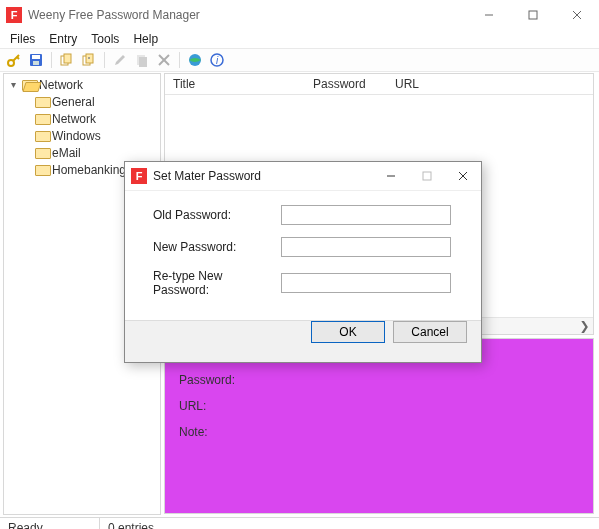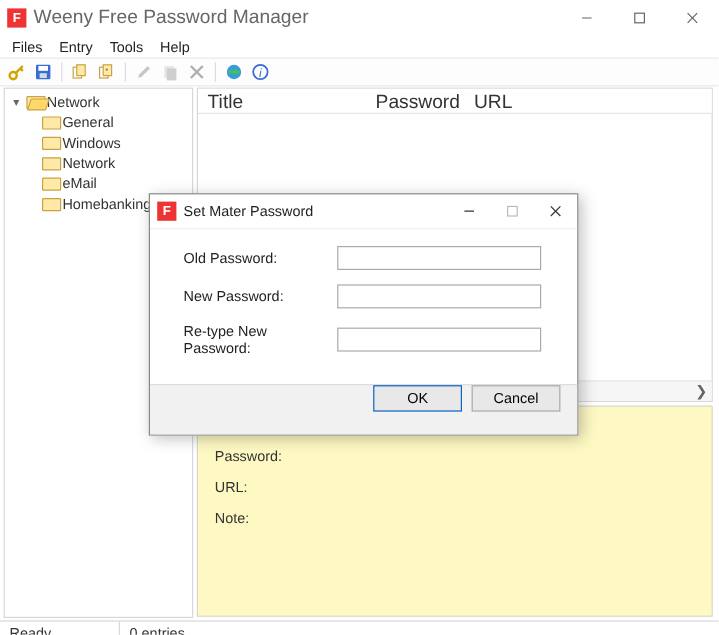--- a/index.html
+++ b/index.html
@@ -1,19 +1,19 @@
 <!DOCTYPE html>
 <html><head>
 <meta charset="utf-8">
 <style>
   * { box-sizing: border-box; font-family: "Segoe UI", Tahoma, sans-serif; }
   body { margin: 0; width: 599px; height: 529px; background: #fff; font-size: 12px; color: #333; position: relative; overflow: hidden; }
   .titlebar { height: 29px; display: flex; align-items: center; padding: 0 0 0 6px; background: #fff; }
   .titlebar .appicon { width: 16px; height: 16px; background: #e33; display: inline-flex; align-items: center; justify-content: center; color: #fff; font-weight: bold; font-size: 11px; margin-right: 6px; }
-  .titlebar .title { color: #666; font-size: 16px; }
+  .titlebar .title { color: #666; font-size: 12px; }
   .titlebar .winctrls { margin-left: auto; display: flex; }
   .titlebar .winctrls div { width: 44px; height: 29px; display: flex; align-items: center; justify-content: center; color: #888; }
   .menubar { height: 19px; display: flex; align-items: center; padding: 0 4px; gap: 2px; }
   .menubar span { padding: 1px 6px; color: #222; }
   .toolbar { height: 24px; display: flex; align-items: center; padding: 0 4px; gap: 2px; border-top: 1px solid #e9e9e9; border-bottom: 1px solid #e9e9e9; background: #fdfdfd; }
   .toolbar .sep { width: 1px; height: 16px; background: #ddd; margin: 0 3px; }
   .toolbar .ticon { width: 20px; height: 20px; display: flex; align-items: center; justify-content: center; }
   .body { display: flex; height: 445px; }
   .sidebar { width: 158px; border: 1px solid #d8d8d8; margin: 1px 0 0 3px; height: 442px; overflow: auto; background: #fff; }
   .tree { padding: 2px 0; }
@@ -21,25 +21,25 @@
   .tree-root { padding-left: 4px; }
   .tree-child { padding-left: 28px; }
   .twisty { display: inline-block; width: 11px; height: 11px; text-align: center; color: #666; font-size: 10px; }
   .foldicon { width: 14px; height: 11px; display: inline-block; margin: 0 3px; position: relative; }
   .foldicon::before { content: ""; position: absolute; left: 0; top: 1px; width: 14px; height: 9px; background: #ffe9a8; border: 1px solid #caa23f; border-radius: 1px; }
   .foldicon.open::after { content: ""; position: absolute; left: 2px; top: 3px; width: 14px; height: 8px; background: #ffd76b; border: 1px solid #caa23f; transform: skewX(-18deg); border-radius: 1px; }
   .tree-label { }
   .main { flex: 1; margin: 1px 5px 0 3px; display: flex; flex-direction: column; }
   .listview { border: 1px solid #d8d8d8; height: 262px; display: flex; flex-direction: column; background: #fff; position: relative; }
   .listhead { display: flex; height: 21px; border-bottom: 1px solid #e5e5e5; background: #fff; }
-  .listhead div { padding: 3px 8px; font-size: 16px; color: #333; }
+  .listhead div { padding: 3px 8px; font-size: 12px; color: #333; }
   .listbody { flex: 1; }
   .hscroll { height: 17px; border-top: 1px solid #e5e5e5; display: flex; align-items: center; justify-content: flex-end; background: #f6f6f6; }
   .hscroll .arrow { width: 17px; height: 17px; display: flex; align-items: center; justify-content: center; color: #666; }
-  .detail { border: 1px solid #d8d8d8; margin-top: 3px; height: 176px; background: #fef9c3; padding: 8px 14px; }
+  .detail { border: 1px solid #d8d8d8; margin-top: 3px; height: 176px; background: #d946ef; padding: 8px 14px; }
   .detail-row { margin-bottom: 12px; color: #333; }
   .statusbar { height: 20px; border-top: 1px solid #d8d8d8; display: flex; align-items: center; font-size: 12px; color: #333; }
   .statusbar .cell { padding: 0 8px; height: 100%; display: flex; align-items: center; }
   .statusbar .cell.first { width: 100px; border-right: 1px solid #d8d8d8; }
 
   
   .ticon svg { width: 16px; height: 16px; }
   .disabled svg { opacity: 0.45; filter: grayscale(1); }
 
   
@@ -160,25 +160,25 @@
         <span class="twisty">▾</span>
         <span class="foldicon open"></span>
         <span class="tree-label">Network</span>
       </div>
       <div class="tree-node tree-child">
           <span class="foldicon"></span>
           <span class="tree-label">General</span>
         </div>
       <div class="tree-node tree-child">
           <span class="foldicon"></span>
+          <span class="tree-label">Network</span>
+        </div>
+      <div class="tree-node tree-child">
+          <span class="foldicon"></span>
           <span class="tree-label">Windows</span>
-        </div>
-      <div class="tree-node tree-child">
-          <span class="foldicon"></span>
-          <span class="tree-label">Network</span>
         </div>
       <div class="tree-node tree-child">
           <span class="foldicon"></span>
           <span class="tree-label">eMail</span>
         </div>
       <div class="tree-node tree-child">
           <span class="foldicon"></span>
           <span class="tree-label">Homebanking</span>
         </div>
     </div>

